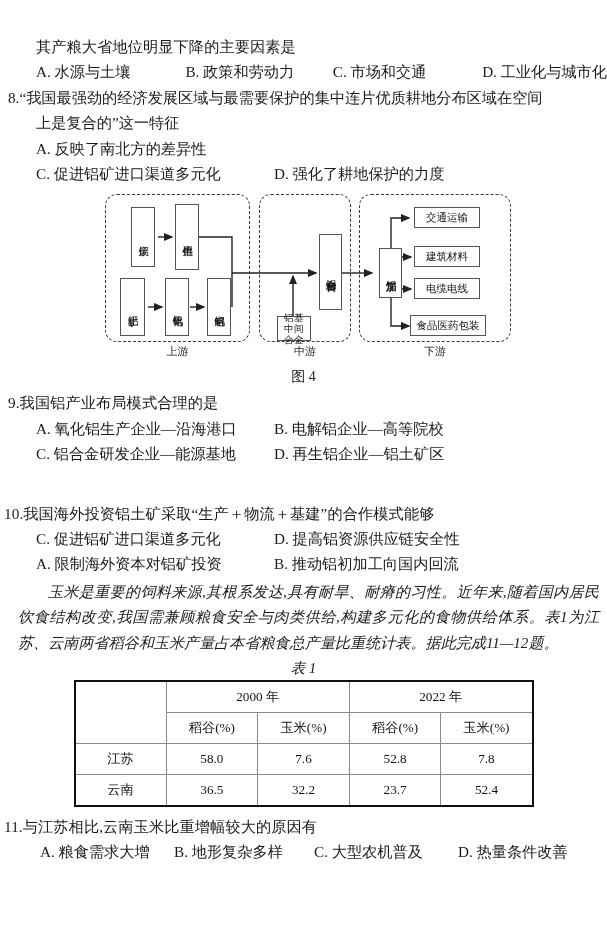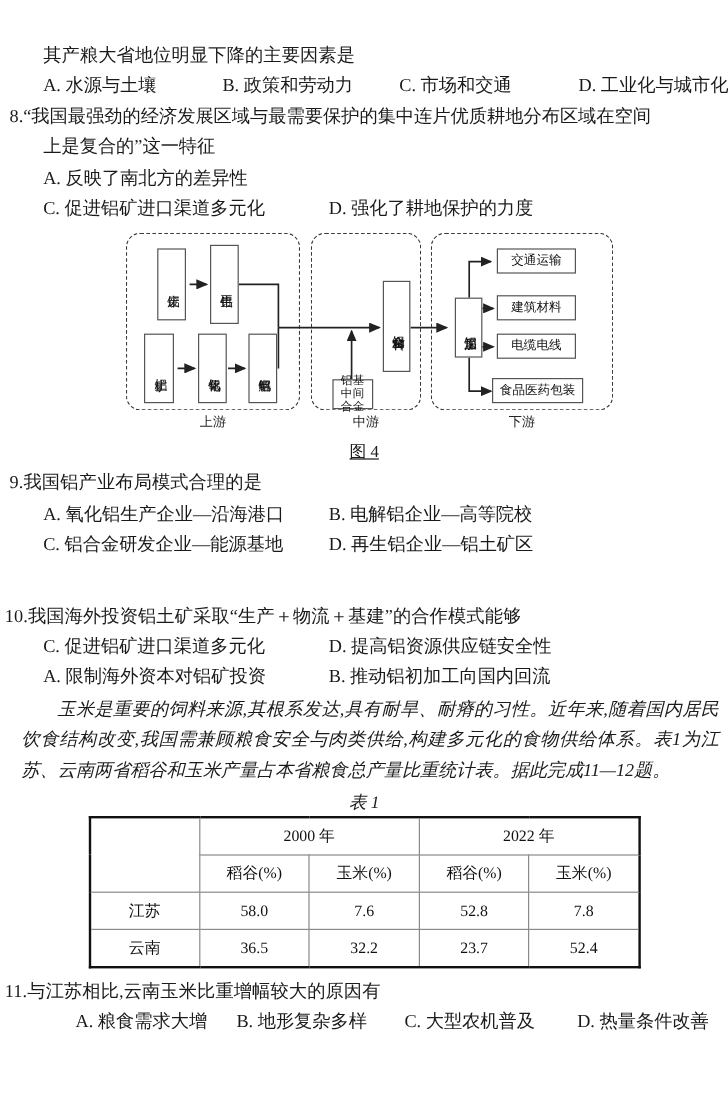--- a/index.html
+++ b/index.html
@@ -228,21 +228,21 @@
     <div class="fbox" style="left:414px; top:17px; width:66px; height:21px;">交通运输</div>
     <div class="fbox" style="left:414px; top:56px; width:66px; height:21px;">建筑材料</div>
     <div class="fbox" style="left:414px; top:88px; width:66px; height:21px;">电缆电线</div>
     <div class="fbox" style="left:410px; top:125px; width:76px; height:21px;">食品医药包装</div>
 
     <div class="stage-label" style="left:105px; top:154px; width:145px;">上游</div>
     <div class="stage-label" style="left:259px; top:154px; width:92px;">中游</div>
     <div class="stage-label" style="left:359px; top:154px; width:152px;">下游</div>
   </div>
 
-  <div class="fig-cap" style="position:relative; margin-top:6px;text-decoration:underline;">图 4</div>
+  <div class="fig-cap" style="position:relative; margin-top:6px;">图 4</div>
 
   <div class="qline" style="padding-left:8px; margin-top:4px;">
     <span>9.</span><span>我国铝产业布局模式合理的是</span>
   </div>
   <div class="opts-row indent-2">
     <span class="opt" style="width:238px">A. 氧化铝生产企业—沿海港口</span>
     <span class="opt">B. 电解铝企业—高等院校</span>
   </div>
   <div class="opts-row indent-2">
     <span class="opt" style="width:238px">C. 铝合金研发企业—能源基地</span>
@@ -292,21 +292,21 @@
         <td>32.2</td>
         <td>23.7</td>
         <td class="outer-r">52.4</td>
       </tr>
     </tbody>
   </table>
 
   <div class="qline" style="padding-left:4px; margin-top:7px;">
     <span>11.</span><span>与江苏相比,云南玉米比重增幅较大的原因有</span>
   </div>
-  <div class="opts-row" style="padding-left:63px;">
+  <div class="opts-row" style="padding-left:40px;">
     <span class="opt" style="width:134px">A. 粮食需求大增</span>
     <span class="opt" style="width:140px">B. 地形复杂多样</span>
     <span class="opt" style="width:144px">C. 大型农机普及</span>
     <span class="opt">D. 热量条件改善</span>
   </div>
 
   <div class="footer">
     <span>高二地理试题</span><span class="sp-sm"></span><span>第 3 页</span><span class="sp-sm"></span><span>共 8 页</span>
   </div>
 

